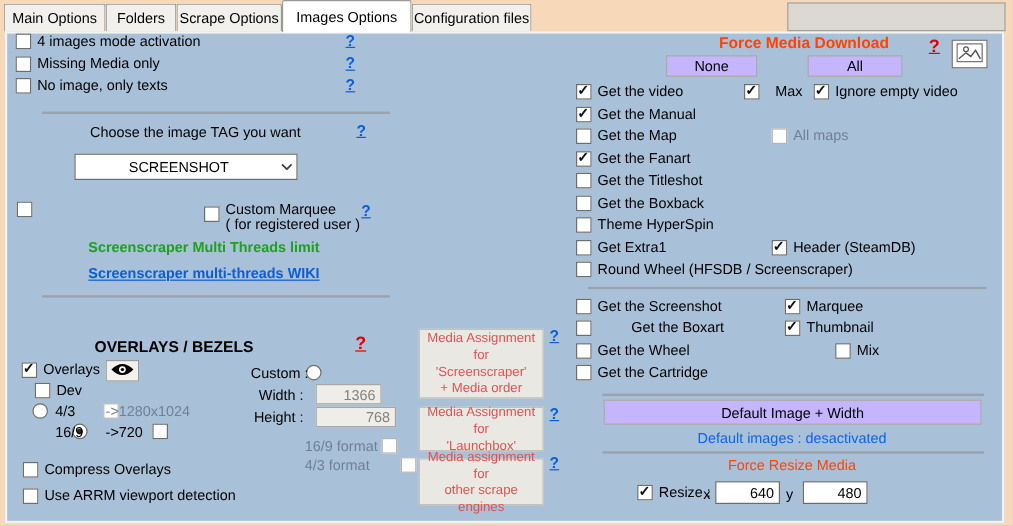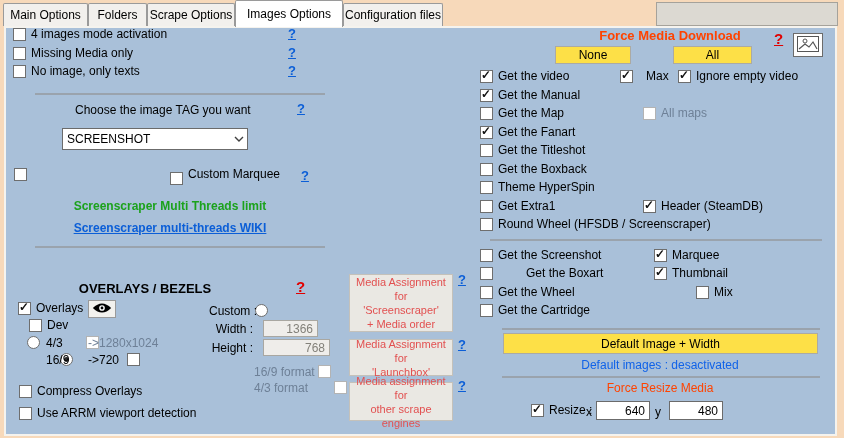--- a/index.html
+++ b/index.html
@@ -54,32 +54,32 @@
   .q{font-weight:700;text-decoration:underline;color:#0b5ed7;font-size:13px;line-height:13px;cursor:pointer;}
   .qred{font-weight:700;text-decoration:underline;color:#e10000;font-size:15px;line-height:15px;cursor:pointer;}
   .sep{position:absolute;height:2px;background:#9aa3ad;}
   .center{text-align:center;}
   .green{color:#1ca21c;font-weight:700;}
   .bluelink{color:#0b5ed7;font-weight:700;text-decoration:underline;cursor:pointer;}
   .orange{color:#ff4300;}
   .bold{font-weight:700;}
   
   .btn{
-    position:absolute;background:#fde047;border:1px solid #abaaa4;box-sizing:border-box;
+    position:absolute;background:#c4b5fd;border:1px solid #abaaa4;box-sizing:border-box;
     display:flex;align-items:center;justify-content:center;font-size:12px;cursor:pointer;
   }
   .mediabtn{
     position:absolute;background:#eae8e3;border:1px solid #c4c1ba;box-sizing:border-box;
     display:flex;flex-direction:column;align-items:center;justify-content:center;
     color:#e25050;font-size:11px;line-height:14px;text-align:center;cursor:pointer;
   }
   
   .select{
     position:absolute;background:#fff;border:1px solid #6b6b6b;box-sizing:border-box;
-    display:flex;align-items:center;cursor:pointer;
+    display:flex;align-items:center;cursor:pointer;text-align:center;
   }
   .select .val{flex:1;padding-left:4px;font-size:12px;}
   .select .chev{width:16px;display:flex;align-items:center;justify-content:center;}
   
   .num{
     position:absolute;box-sizing:border-box;border:1px solid #6b6b6b;background:#fff;
     font-family:"Liberation Sans", sans-serif;font-size:12px;text-align:right;
     padding:0 4px 0 2px;
   }
   .num.dis{background:#efedea;border-color:#a9a7a1;color:#83817a;}
@@ -152,20 +152,21 @@
 </div>
 
 <div class="crow" style="left:14px;top:168px;">
   <span class="cb"></span>
 </div>
 
 <div class="crow" style="left:170px;top:168px;">
   <span class="cb" style="margin-top:4px;"></span>
   <span class="lbl">
     <span>Custom Marquee</span><br>
+    <span>( for registered user )</span>
   </span>
 </div>
 <span class="abs q" style="left:301px;top:169px;">?</span>
 
 <div class="abs center green" style="left:20px;top:199px;width:300px;font-size:12px;">Screenscraper Multi Threads limit</div>
 <div class="abs center" style="left:20px;top:221px;width:300px;">
   <span class="bluelink" style="font-size:12px;">Screenscraper multi-threads WIKI</span>
 </div>
 
 <div class="sep" style="left:35px;top:246px;width:290px;"></div>

